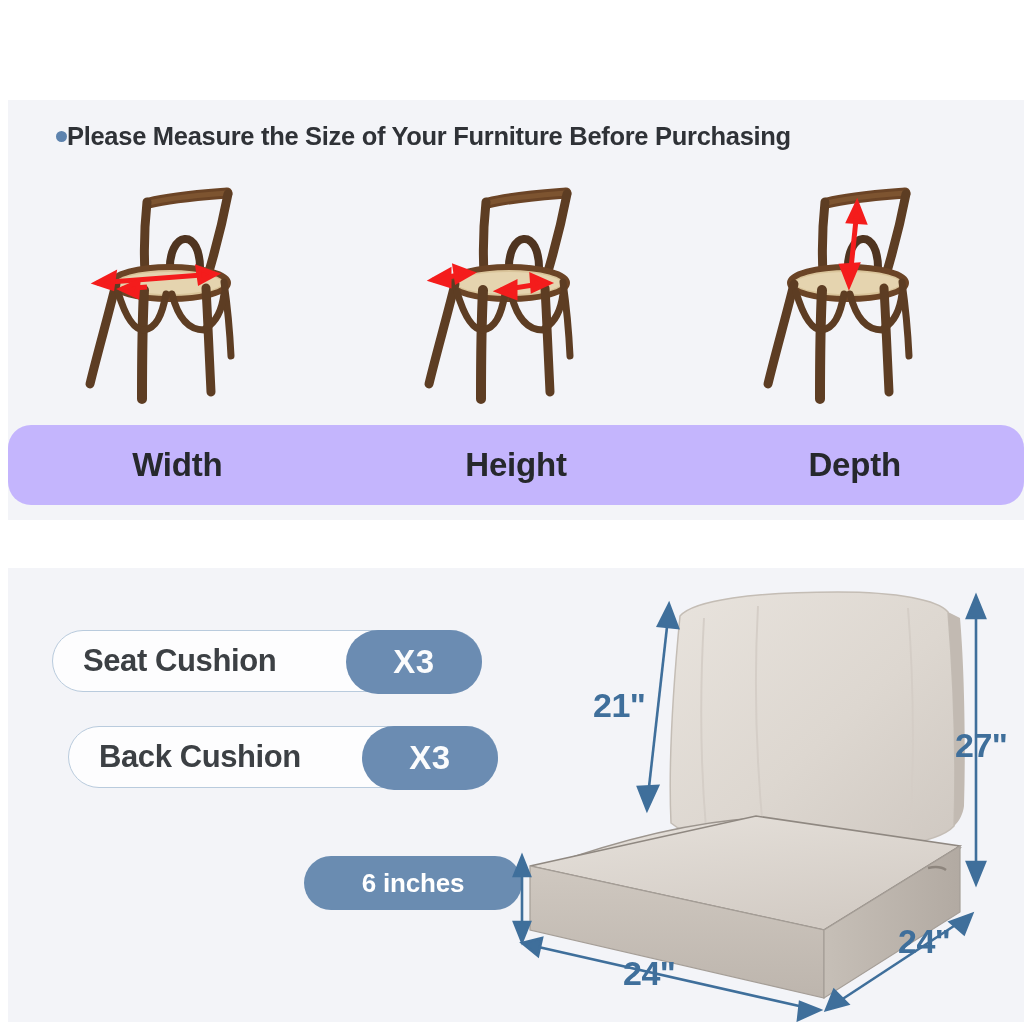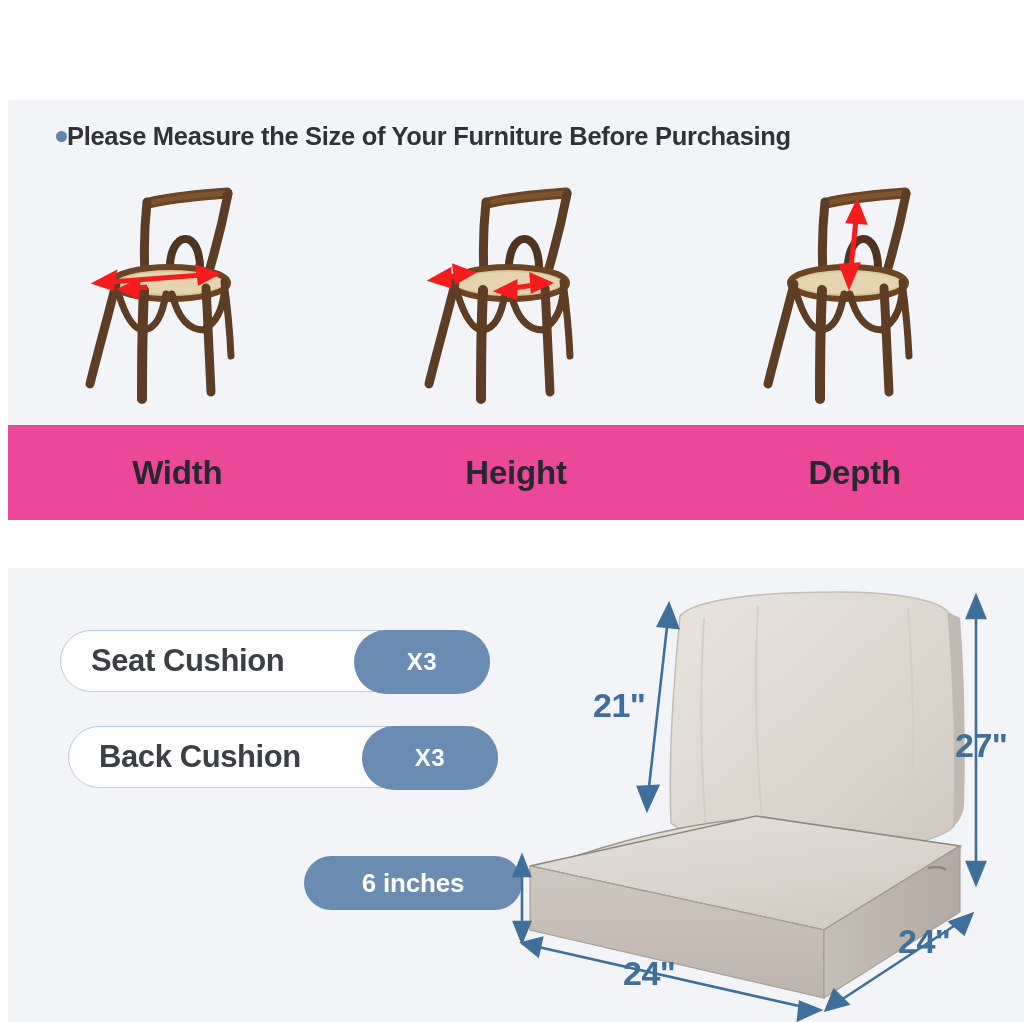--- a/index.html
+++ b/index.html
@@ -40,23 +40,24 @@
 
   .chair-row {
     position: absolute; left: 0; top: 70px; width: 1016px; height: 250px;
     display: flex;
   }
   .chair-cell { flex: 1 1 0; position: relative; }
   .chair-svg { position: absolute; left: 50%; top: 0; transform: translateX(-50%); }
 
   
   .label-band {
-    position: absolute; left: 8px; top: 425px; width: 1016px; height: 95px;
-    background: #ec4899;
+    position: absolute; left: 8px; top: 425px; width: 1016px; height: 80px;
+    background: #c4b5fd;
     display: flex;
+    border-radius: 23px;
   }
   .label-cell {
     flex: 1 1 0; display: flex; align-items: center; justify-content: center;
   }
   .label-cell span {
     font-size: 33px; font-weight: bold; color: #26282c; letter-spacing: -0.2px;
   }
 
   
   .panel-two {
@@ -74,23 +75,23 @@
   }
   .pill-label {
     font-size: 31px; font-weight: bold; color: #3c4044;
     letter-spacing: -0.4px; padding-left: 30px; white-space: nowrap;
   }
   .pill-badge {
     position: absolute; right: -1px; top: -1px;
     height: 64px; width: 136px;
     background: #6b8cb2; border-radius: 34px;
     display: flex; align-items: center; justify-content: center;
-    color: #fbfcfd; font-size: 24px; font-weight: bold; letter-spacing: 0.5px;
-  }
-  .pill-seat { left: 52px; top: 62px; width: 430px; }
+    color: #fbfcfd; font-size: 33px; font-weight: bold; letter-spacing: 0.5px;
+  }
+  .pill-seat { left: 44px; top: 62px; width: 430px; }
   .pill-back { left: 60px; top: 158px; width: 430px; }
 
   .pill-solid {
     position: absolute; left: 296px; top: 288px;
     width: 218px; height: 54px;
     background: #6a8cb1; border-radius: 30px;
     display: flex; align-items: center; justify-content: center;
     color: #ffffff; font-size: 26px; font-weight: bold; letter-spacing: -0.2px;
   }
 

